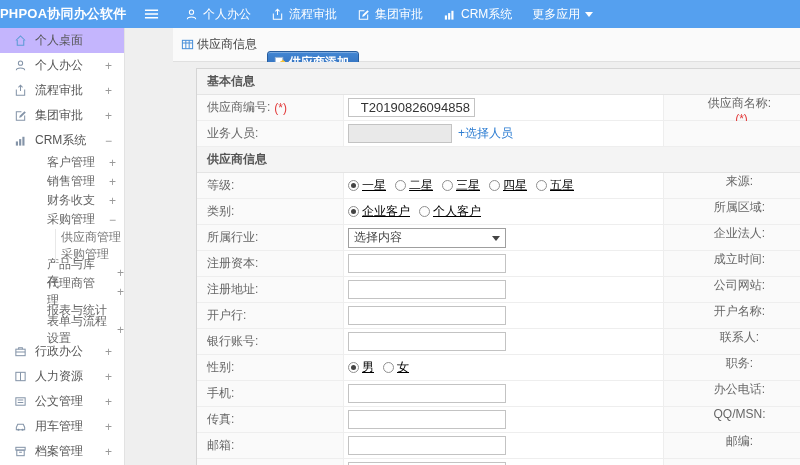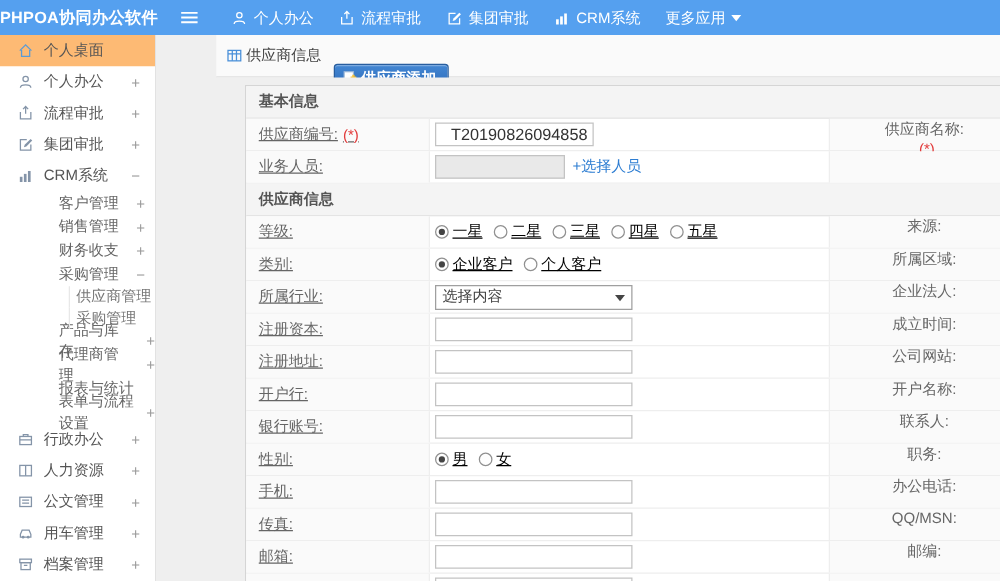--- a/index.html
+++ b/index.html
@@ -13,41 +13,41 @@
   .topnav { display:flex; margin-left:26px; gap:20px; align-items:center; }
   .nav-item { display:flex; align-items:center; gap:5px; font-size:12px; cursor:pointer; white-space:nowrap; }
   .nav-item svg { width:13px; height:13px; }
   .caret { width:0; height:0; border:4px solid transparent; border-top:5px solid #fff; margin-top:4px; }
 
   
   .layout { display:flex; height:437px; }
   .sidebar { width:125px; flex-shrink:0; background:#fff; border-right:1px solid #e2e2e2; overflow:hidden; }
   .s1 { height:25px; display:flex; align-items:center; padding:0 12px 0 14px; color:#555; cursor:pointer; }
   .s1 svg { width:13px; height:13px; margin-right:8px; color:#8494a8; flex-shrink:0; }
-  .s1.active { background:#fdba74; }
+  .s1.active { background:#c4b5fd; }
   .s1.active svg { color:#5b9bd5; }
   .exp { margin-left:auto; color:#999; font-size:12px; }
   .s2 { height:19px; display:flex; align-items:center; padding-left:47px; color:#666; cursor:pointer; }
   .s2 .exp { margin-left:14px; }
   .s2 .exp.tight { margin-left:1px; }
   .s3 { height:17px; display:flex; align-items:center; padding-left:61px; color:#777; cursor:pointer; position:relative; }
   .s3::before { content:""; position:absolute; left:55px; top:0; bottom:0; width:1px; background:#e8e8e8; }
 
   .main { flex:1; display:flex; flex-direction:column; min-width:0;padding-left:48px; }
   .tabstrip { height:34px; background:#fafafa; border-bottom:1px solid #e0e0e0; display:flex; align-items:center; padding-left:8px; gap:10px; flex-shrink:0; }
   .tab { display:flex; align-items:center; gap:3px; color:#444; cursor:pointer; }
   .tab svg { width:13px; height:13px; }
   .tab.active { background:linear-gradient(#4286d3,#2b66b3); border:1px solid #275d9e; border-radius:3px; color:#fff; padding:2px 9px 3px 5px; font-weight:bold; box-shadow:inset 0 1px 0 rgba(255,255,255,.3);margin-top:36px; }
 
   .content { flex:1; background:#efefef; overflow:hidden; padding:6px 0 0 23px; }
   .form { width:900px; background:#fff; border:1px solid #d5d5d5; }
   .sechead { height:26px; line-height:25px; background:#f4f4f4; border-bottom:1px solid #e4e4e4; padding-left:10px; font-weight:bold; color:#555; }
   .frow { display:flex; height:26px; border-bottom:1px solid #eee; }
   .lc { background:#fafafa; border-right:1px solid #eee; display:flex; align-items:center; padding-left:10px; color:#666; }
-  .c1 { width:147px; flex-shrink:0;text-decoration:underline; }
+  .c1 { width:147px; flex-shrink:0; }
   .c2 { width:320px; flex-shrink:0; display:flex; align-items:center; padding-left:4px; border-right:1px solid #eee; }
   .c3 { width:142px; flex-shrink:0;flex-direction:column; }
   .c4 { flex:1; display:flex; align-items:center; padding-left:4px; min-width:0; }
   .req { color:#e23b3b; font-style:normal; margin-left:4px; }
   .txt { height:19px; width:158px; border:1px solid #c3c3c3; padding:0 4px; font-size:12px; font-family:inherit; color:#333; background:#fff;text-align:right; }
   .txt.w-code { width:127px; font-size:13px; }
   .txt.dis { width:104px; background:#e9e9e9; }
   .link { color:#2d7dd2; margin-left:6px; text-decoration:none; cursor:pointer; }
   .sel { position:relative; width:158px; height:20px; border:1px solid #9f9f9f; background:#fff; display:flex; align-items:center; padding-left:5px; color:#444; cursor:pointer; }
   .sel::after { content:""; position:absolute; right:5px; top:7px; border:4px solid transparent; border-top:5px solid #444; }

